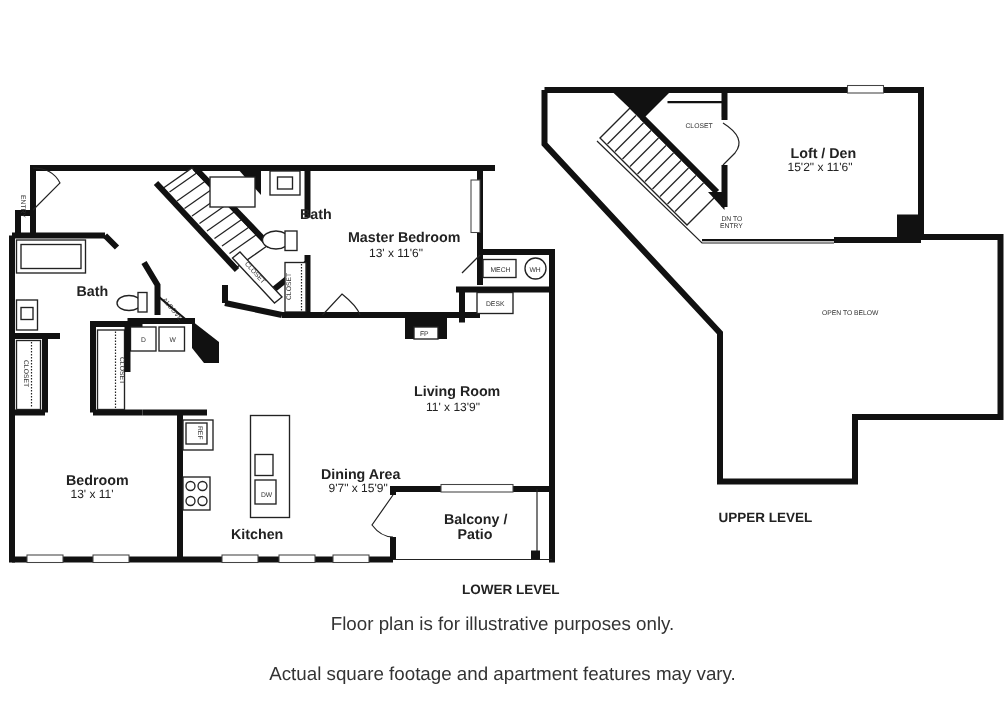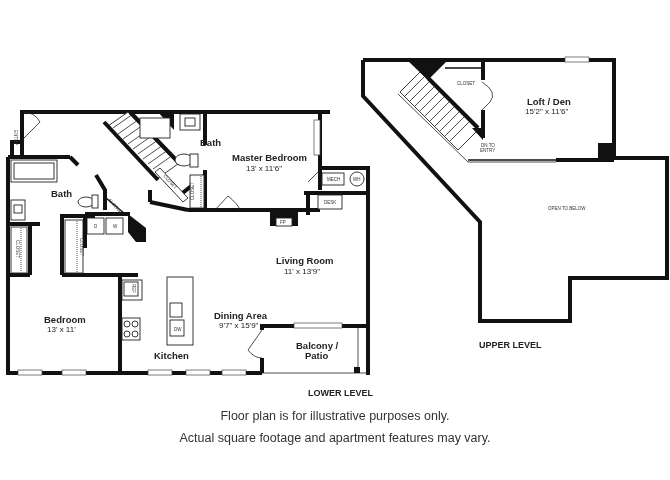--- a/index.html
+++ b/index.html
@@ -216,13 +216,13 @@
   <text class="lbl tiny" x="457" y="85">CLOSET</text>
   <text class="lbl room" x="527" y="105">Loft / Den</text>
   <text class="lbl dim" x="525" y="114">15'2" x 11'6"</text>
   <text class="lbl tiny" x="481" y="147">DN TO</text>
   <text class="lbl tiny" x="480" y="152">ENTRY</text>
   <text class="lbl tiny" x="548" y="210">OPEN TO BELOW</text>
   <text class="lbl level" x="479" y="348">UPPER LEVEL</text>
 </svg>
 
 <div class="disclaimer" style="top:408px;">Floor plan is for illustrative purposes only.</div>
-<div class="disclaimer" style="top:430px;">Actual square footage and apartment features may vary.</div>
+<div class="disclaimer" style="top:441px;">Actual square footage and apartment features may vary.</div>
 
 </body></html>

